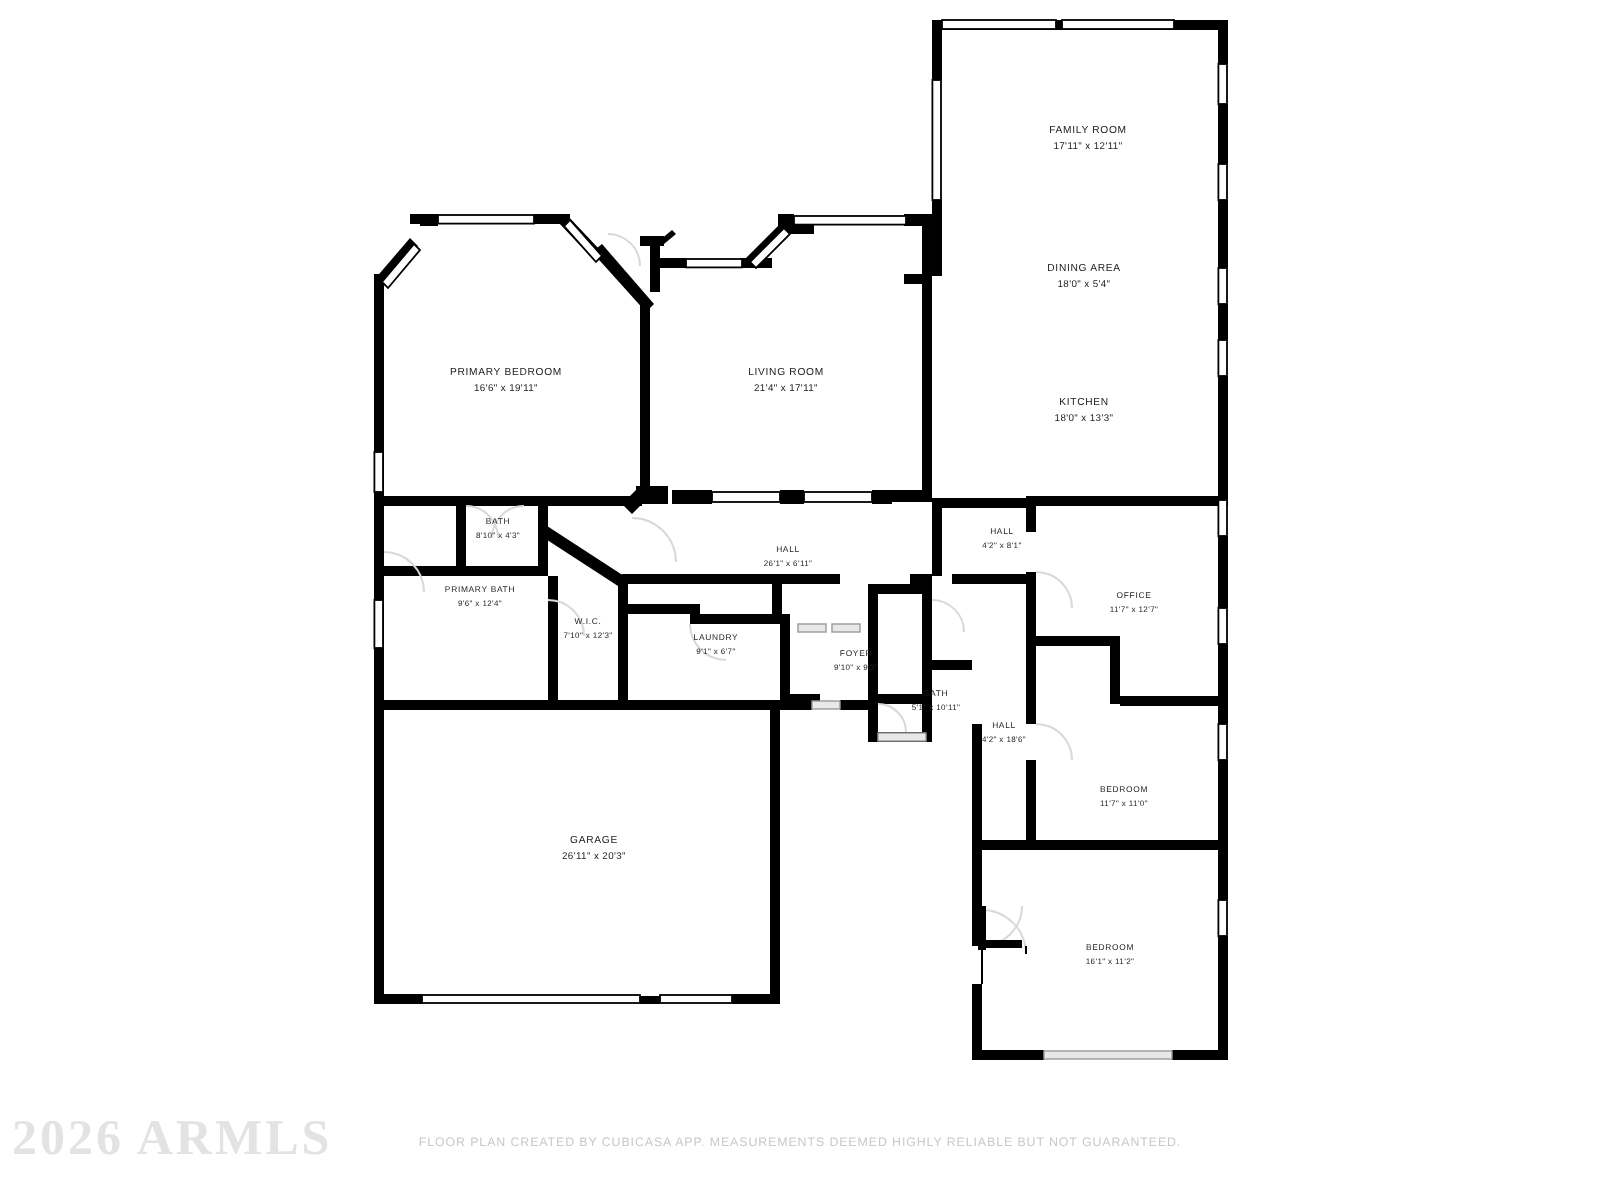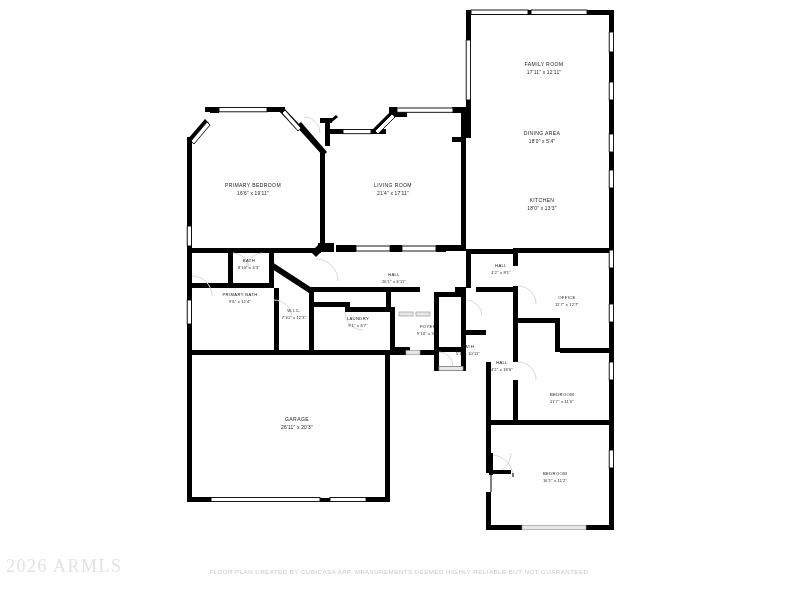--- a/index.html
+++ b/index.html
@@ -59,24 +59,25 @@
     font-size: 6.2px;
     letter-spacing: 0.45px;
     color: #c9c9c9;
     white-space: nowrap;
   }
   #watermark {
     position: absolute;
     left: 6px;
     top: 556px;
     font-family: "Liberation Serif", serif;
-    font-size: 18px;
+    font-size: 25px;
     letter-spacing: 1.5px;
     color: #e3e3e3;
     user-select: none;
+    font-weight: bold;
   }
 </style>
 </head>
 <body>
 
 <div id="plan-root">
   <svg class="plan" viewBox="0 0 800 600" xmlns="http://www.w3.org/2000/svg">
 
     <rect x="0" y="0" width="800" height="600" fill="#ffffff"></rect>
 

